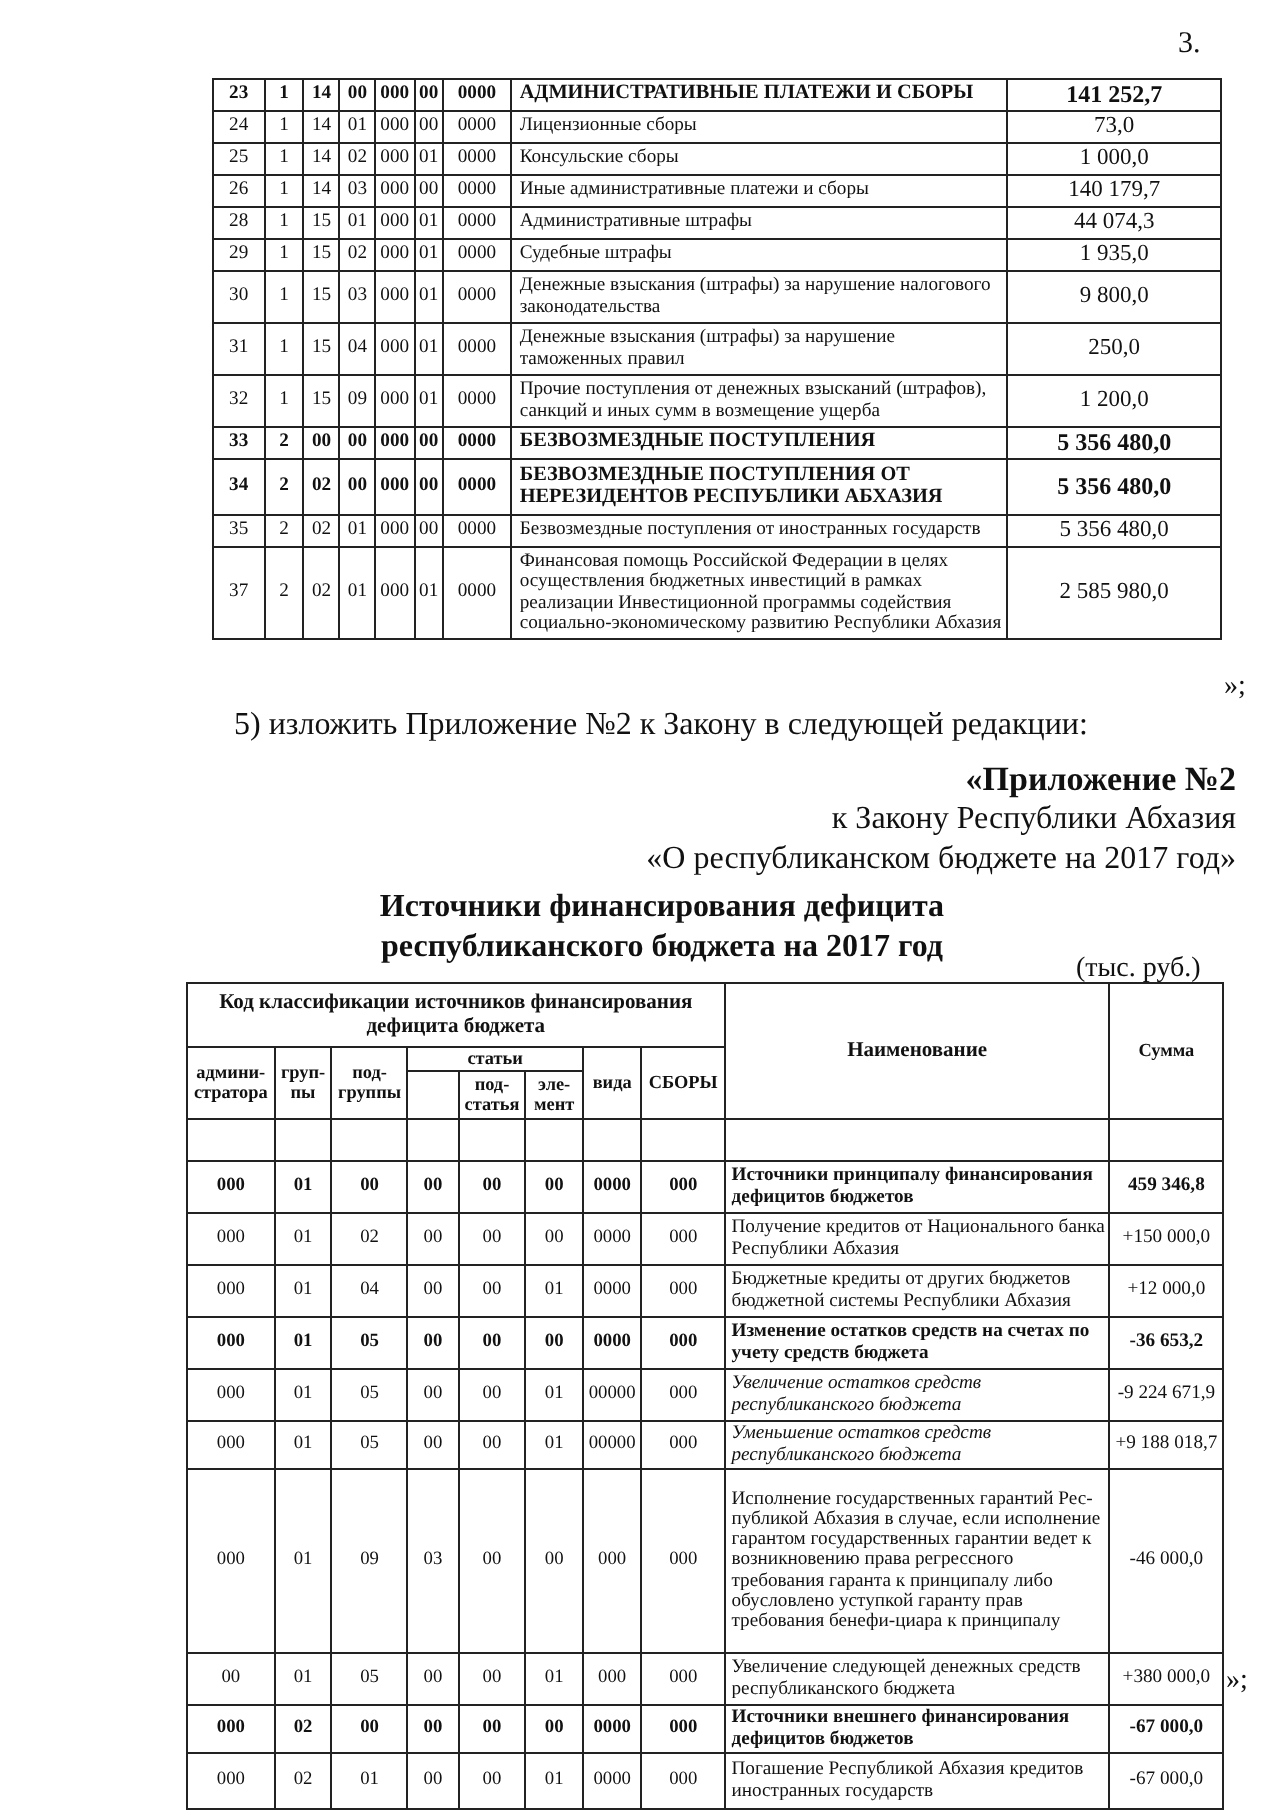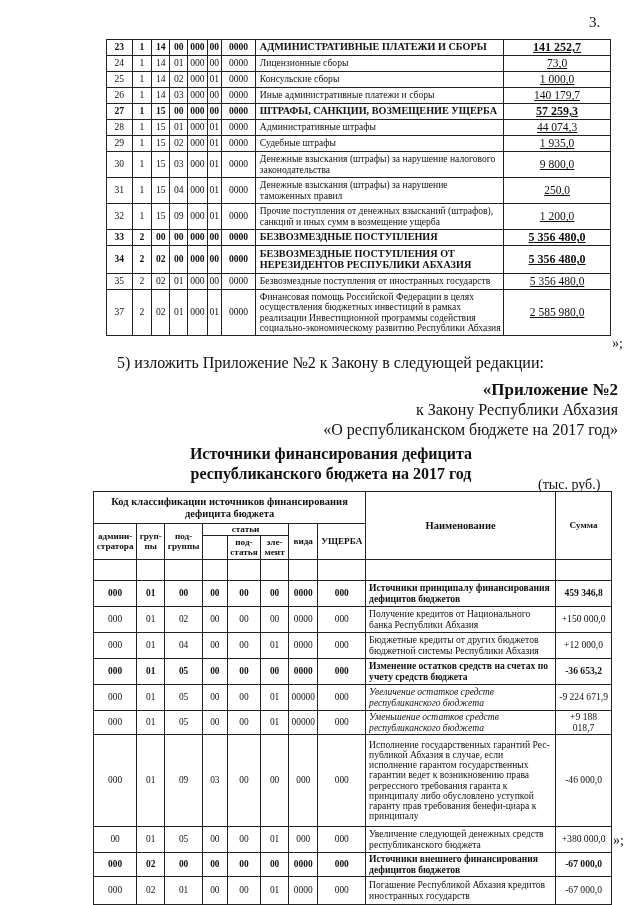--- a/index.html
+++ b/index.html
@@ -4,21 +4,21 @@
 <style>
   html, body { margin: 0; padding: 0; background: #ffffff; }
   body { width: 640px; height: 905px; position: relative; overflow: hidden;
          font-family: "Liberation Serif", "DejaVu Serif", serif; color: #111; }
   .page-num { position: absolute; left: 589px; top: 14px; font-size: 15px; }
   table { border-collapse: collapse; position: absolute; }
   td, th { border: 1px solid #222; padding: 0 2px; line-height: 1.05; }
   #t1 { left: 106px; top: 39px; width: 505px; font-size: 9.6px; }
   #t1 td { height: 15px; text-align: center; }
   #t1 td.name { text-align: left; padding-left: 4px; }
-  #t1 td.sum { font-size: 11.5px; text-align: center; text-decoration: underline; }
+  #t1 td.sum { font-size: 11.5px; text-align: center; }
   #t1 tr.bold td { font-weight: bold; }
   #t1 tr.bold td.name { font-size: 10.2px; }
   #t1 tr.bold td.sum { font-size: 12px; }
   .close-mark { position: absolute; font-size: 14px; }
   .para { position: absolute; left: 117px; top: 354px; font-size: 16px; }
   .appendix { position: absolute; right: 22px; top: 380px; text-align: right; font-size: 16px; line-height: 20px; }
   .appendix .a-title { font-weight: bold; font-size: 17px; }
   .sec-title { position: absolute; left: 0; width: 640px; top: 444px; text-align: center;
                font-weight: bold; font-size: 16px; line-height: 20px; padding-left: 16px; }
   .sec-title div { margin-left: -10px; }
@@ -86,31 +86,20 @@
       <tr>
         <td>26</td>
         <td>1</td>
         <td>14</td>
         <td>03</td>
         <td>000</td>
         <td>00</td>
         <td>0000</td>
         <td class="name">Иные административные платежи и сборы</td>
         <td class="sum">140 179,7</td>
-      </tr>
-      <tr class="bold">
-        <td>27</td>
-        <td>1</td>
-        <td>15</td>
-        <td>00</td>
-        <td>000</td>
-        <td>00</td>
-        <td>0000</td>
-        <td class="name">ШТРАФЫ, САНКЦИИ, ВОЗМЕЩЕНИЕ УЩЕРБА</td>
-        <td class="sum">57 259,3</td>
       </tr>
       <tr>
         <td>28</td>
         <td>1</td>
         <td>15</td>
         <td>01</td>
         <td>000</td>
         <td>01</td>
         <td>0000</td>
         <td class="name">Административные штрафы</td>
@@ -241,21 +230,21 @@
       <th colspan="8" class="big">Код классификации источников финансирования дефицита бюджета</th>
       <th rowspan="3" class="big">Наименование</th>
       <th rowspan="3">Сумма</th>
     </tr>
     <tr style="height:12px">
       <th rowspan="2">админи-стратора</th>
       <th rowspan="2">груп-пы</th>
       <th rowspan="2">под-группы</th>
       <th colspan="3">статьи</th>
       <th rowspan="2">вида</th>
-      <th rowspan="2">УЩЕРБА</th>
+      <th rowspan="2">СБОРЫ</th>
     </tr>
     <tr style="height:24px">
       <th></th>
       <th>под-статья</th>
       <th>эле-мент</th>
     </tr>
     <tr style="height:10px">
       <td></td>
         <td></td>
         <td></td>

